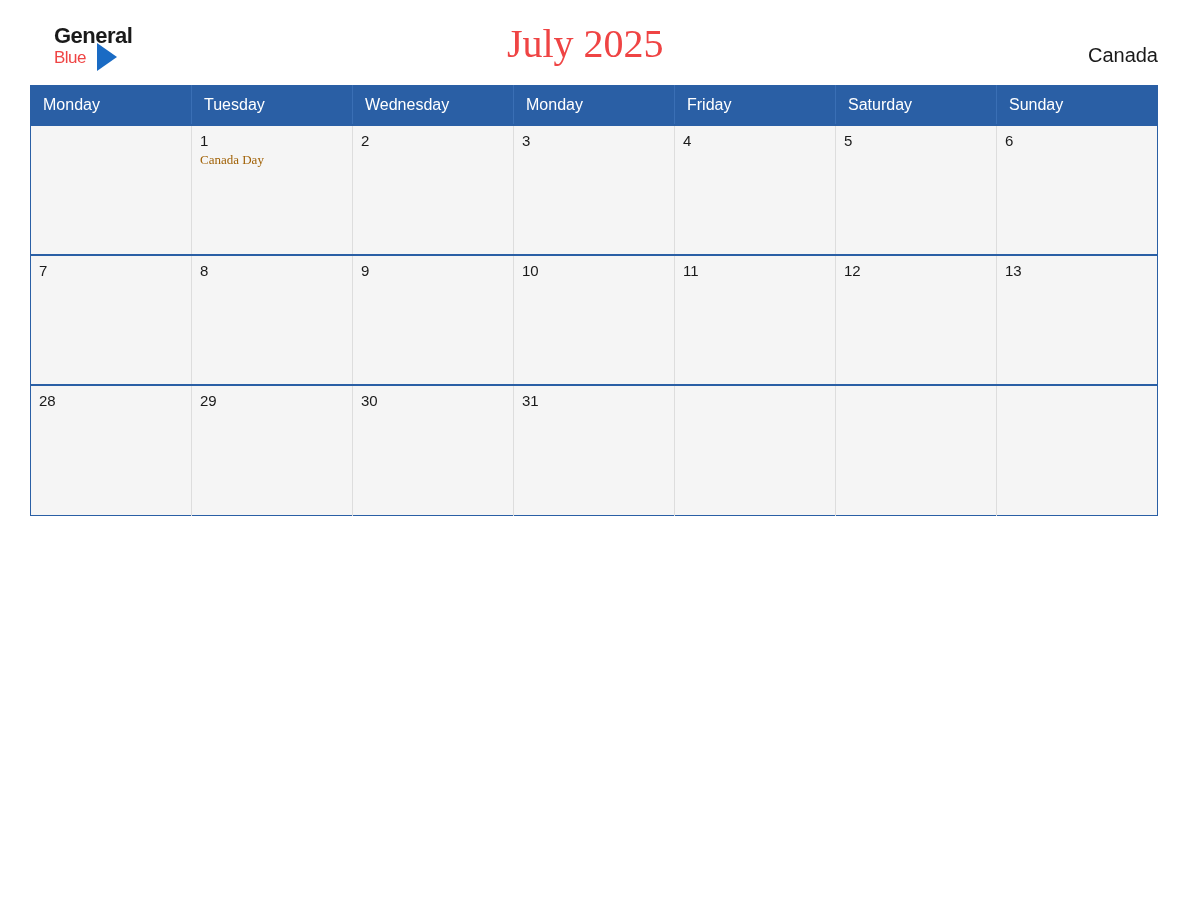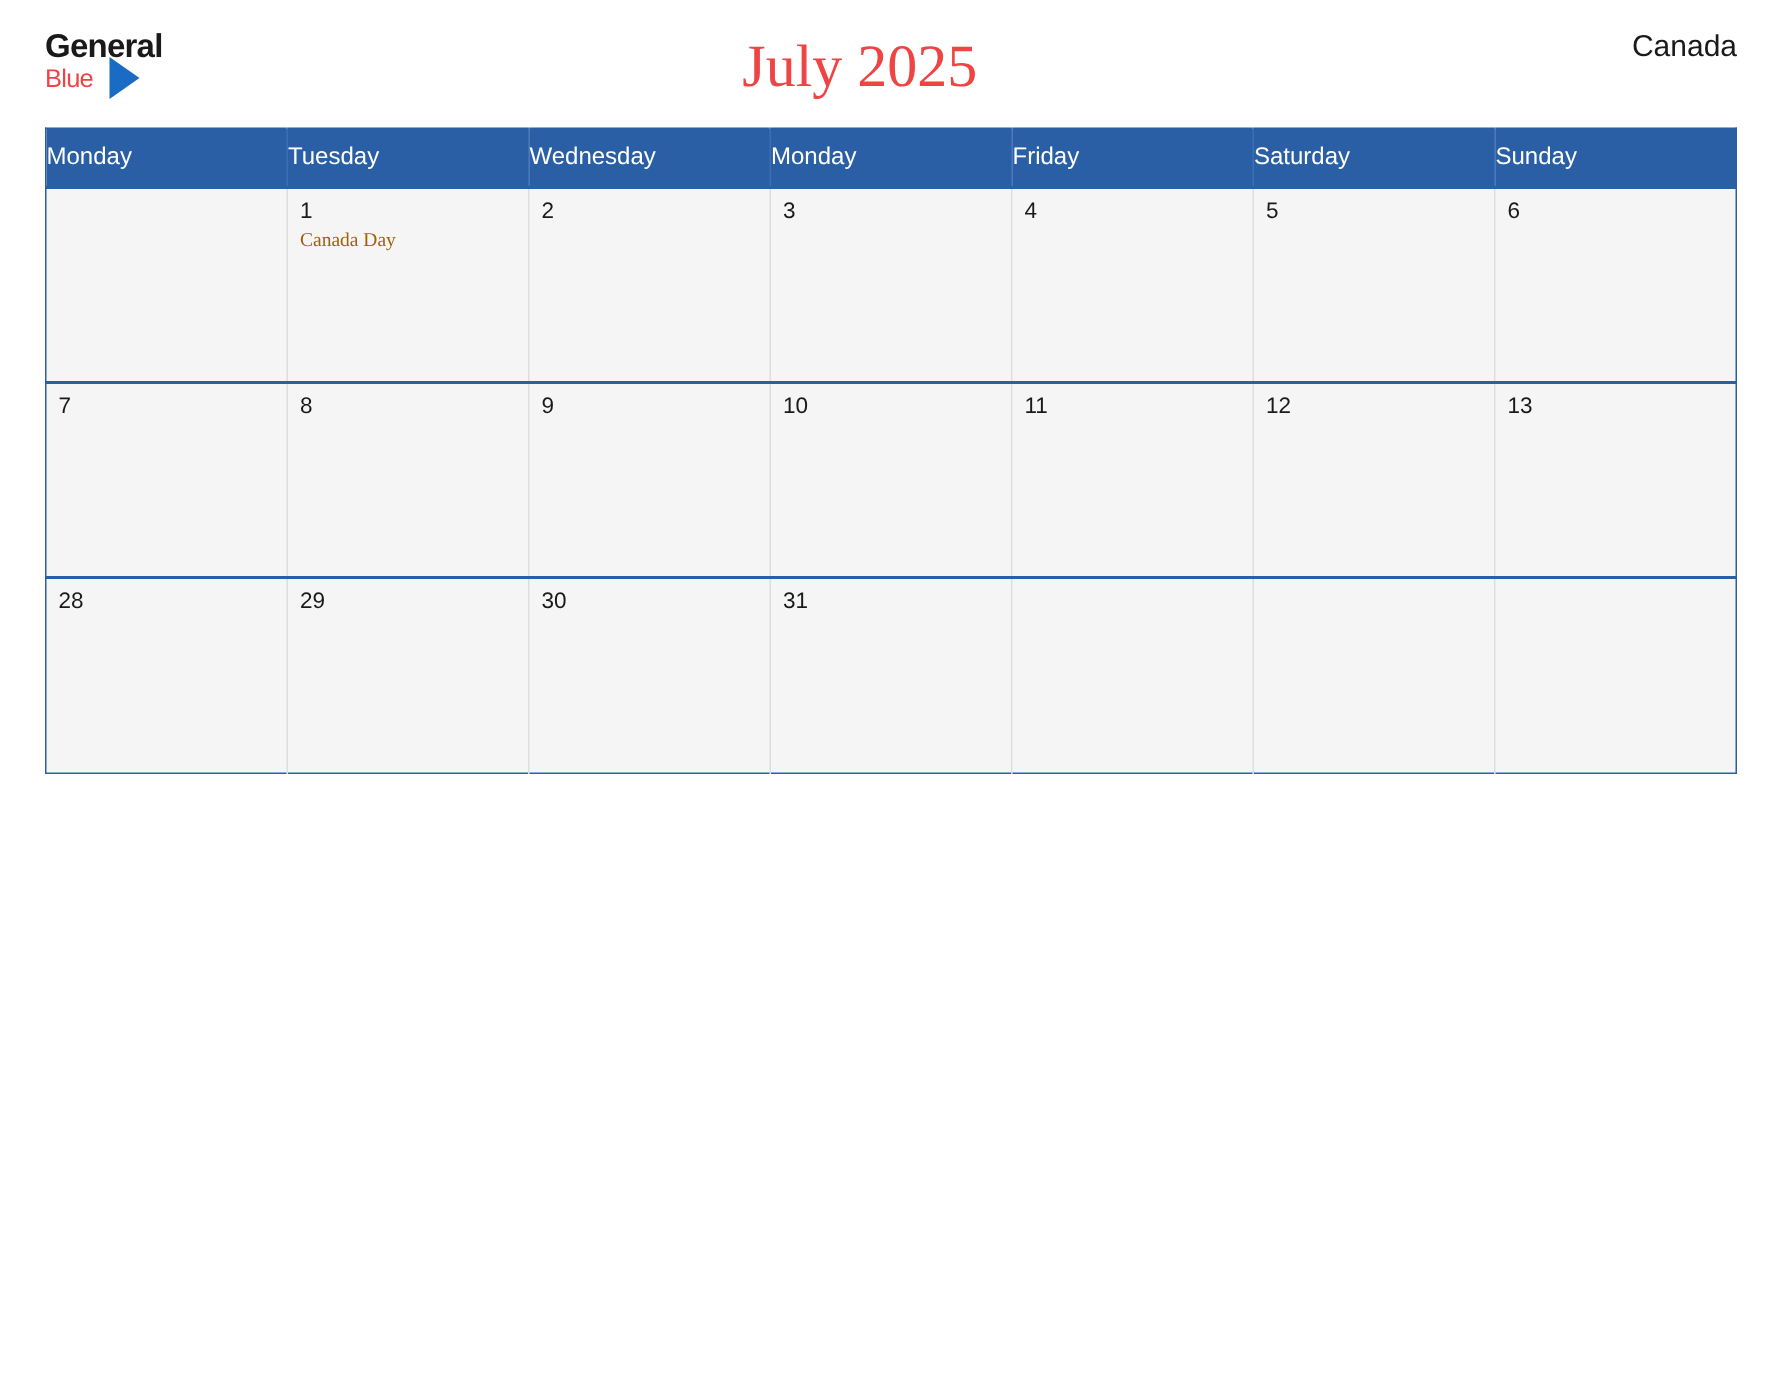--- a/index.html
+++ b/index.html
@@ -7,23 +7,24 @@
       background: #fff;
       font-family: Georgia, 'Times New Roman', serif;
       width: 1188px;
       min-height: 918px;
       padding: 20px 30px;
     }
 
     
     .header {
       display: flex;
-      align-items: flex-start;
+      align-items: flex-end;
       justify-content: space-between;
       margin-bottom: 18px;
+      margin-left: 24px;
     }
 
     .logo {
       display: flex;
       flex-direction: column;
       align-items: flex-start;
       line-height: 1;
     }
 
     .logo-general {
@@ -79,21 +80,21 @@
       border-collapse: collapse;
       border: 1.5px solid #2a5fa5;
     }
 
     .calendar thead tr th {
       background-color: #2a5fa5;
       color: #fff;
       font-family: Arial, sans-serif;
       font-size: 16px;
       font-weight: normal;
-      padding: 10px 0;
+      padding: 10px 12px;
       text-align: left;
       border-right: 1px solid #3a6fb5;
     }
 
     .calendar thead tr th:last-child {
       border-right: none;
     }
 
     .calendar tbody tr {
       border-top: 2px solid #2a5fa5;

